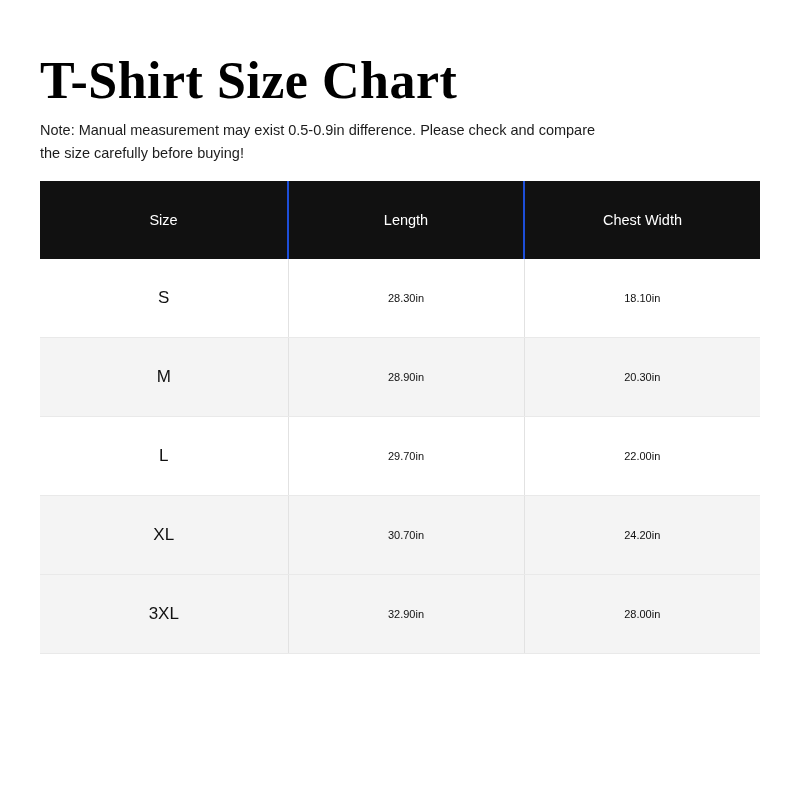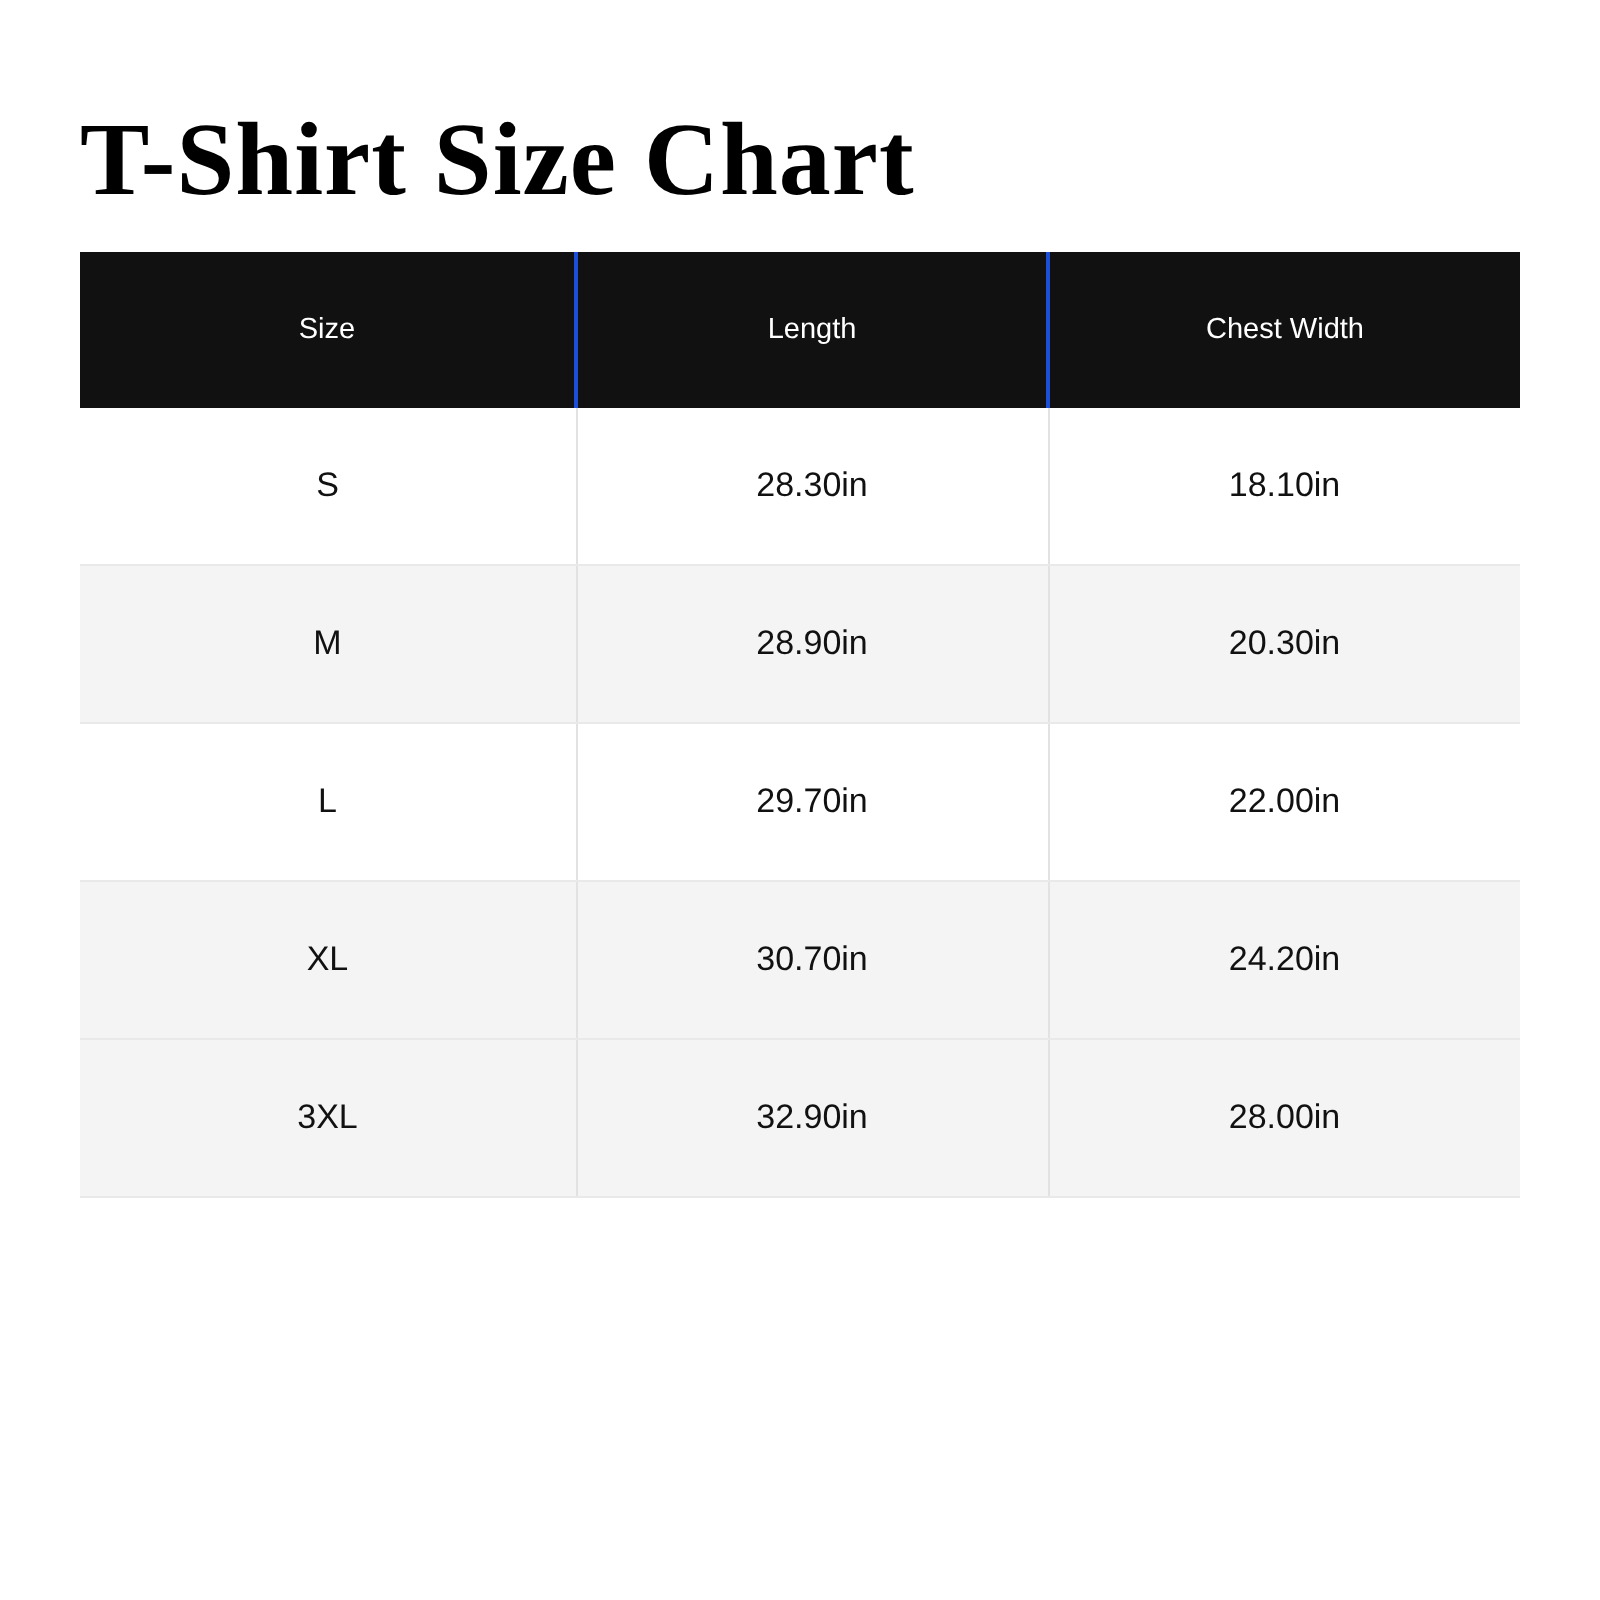--- a/index.html
+++ b/index.html
@@ -58,21 +58,21 @@
     font-size: 14.5px;
     font-weight: normal;
     height: 76px;
     border-left: 2px solid #1d4ed8;
     border-right: 1px solid #3a3a3a;
   }
   table.size-chart thead th:first-child { border-left: none; }
   table.size-chart thead th:last-child { border-right: none; }
   table.size-chart tbody td {
     height: 76px;
-    font-size: 17px;
+    font-size: 11px;
     color: #111111;
     border-bottom: 1px solid #e9e9e9;
   }
   table.size-chart tbody td:first-child { border-left: none; }
   table.size-chart tbody td:last-child { border-right: none; }
   table.size-chart tbody tr.alt td {
     background: #f4f4f4;
   }
   table.size-chart tbody td.size-cell {
     font-size: 17px;
@@ -81,20 +81,21 @@
   col.col-len  { width: 236px; }
   col.col-chest{ width: 236px; }
 </style>
 </head>
 <body>
 
 <div class="page">
 
   <h1 class="title">T-Shirt Size Chart</h1>
 
+  <p class="note">Note: Manual measurement may exist 0.5-0.9in difference. Please check and compare the size carefully before buying!</p>
 
   <div class="table-wrap">
     <table class="size-chart">
       <colgroup>
         <col class="col-size">
         <col class="col-len">
         <col class="col-chest">
       </colgroup>
       <thead>
         <tr>

